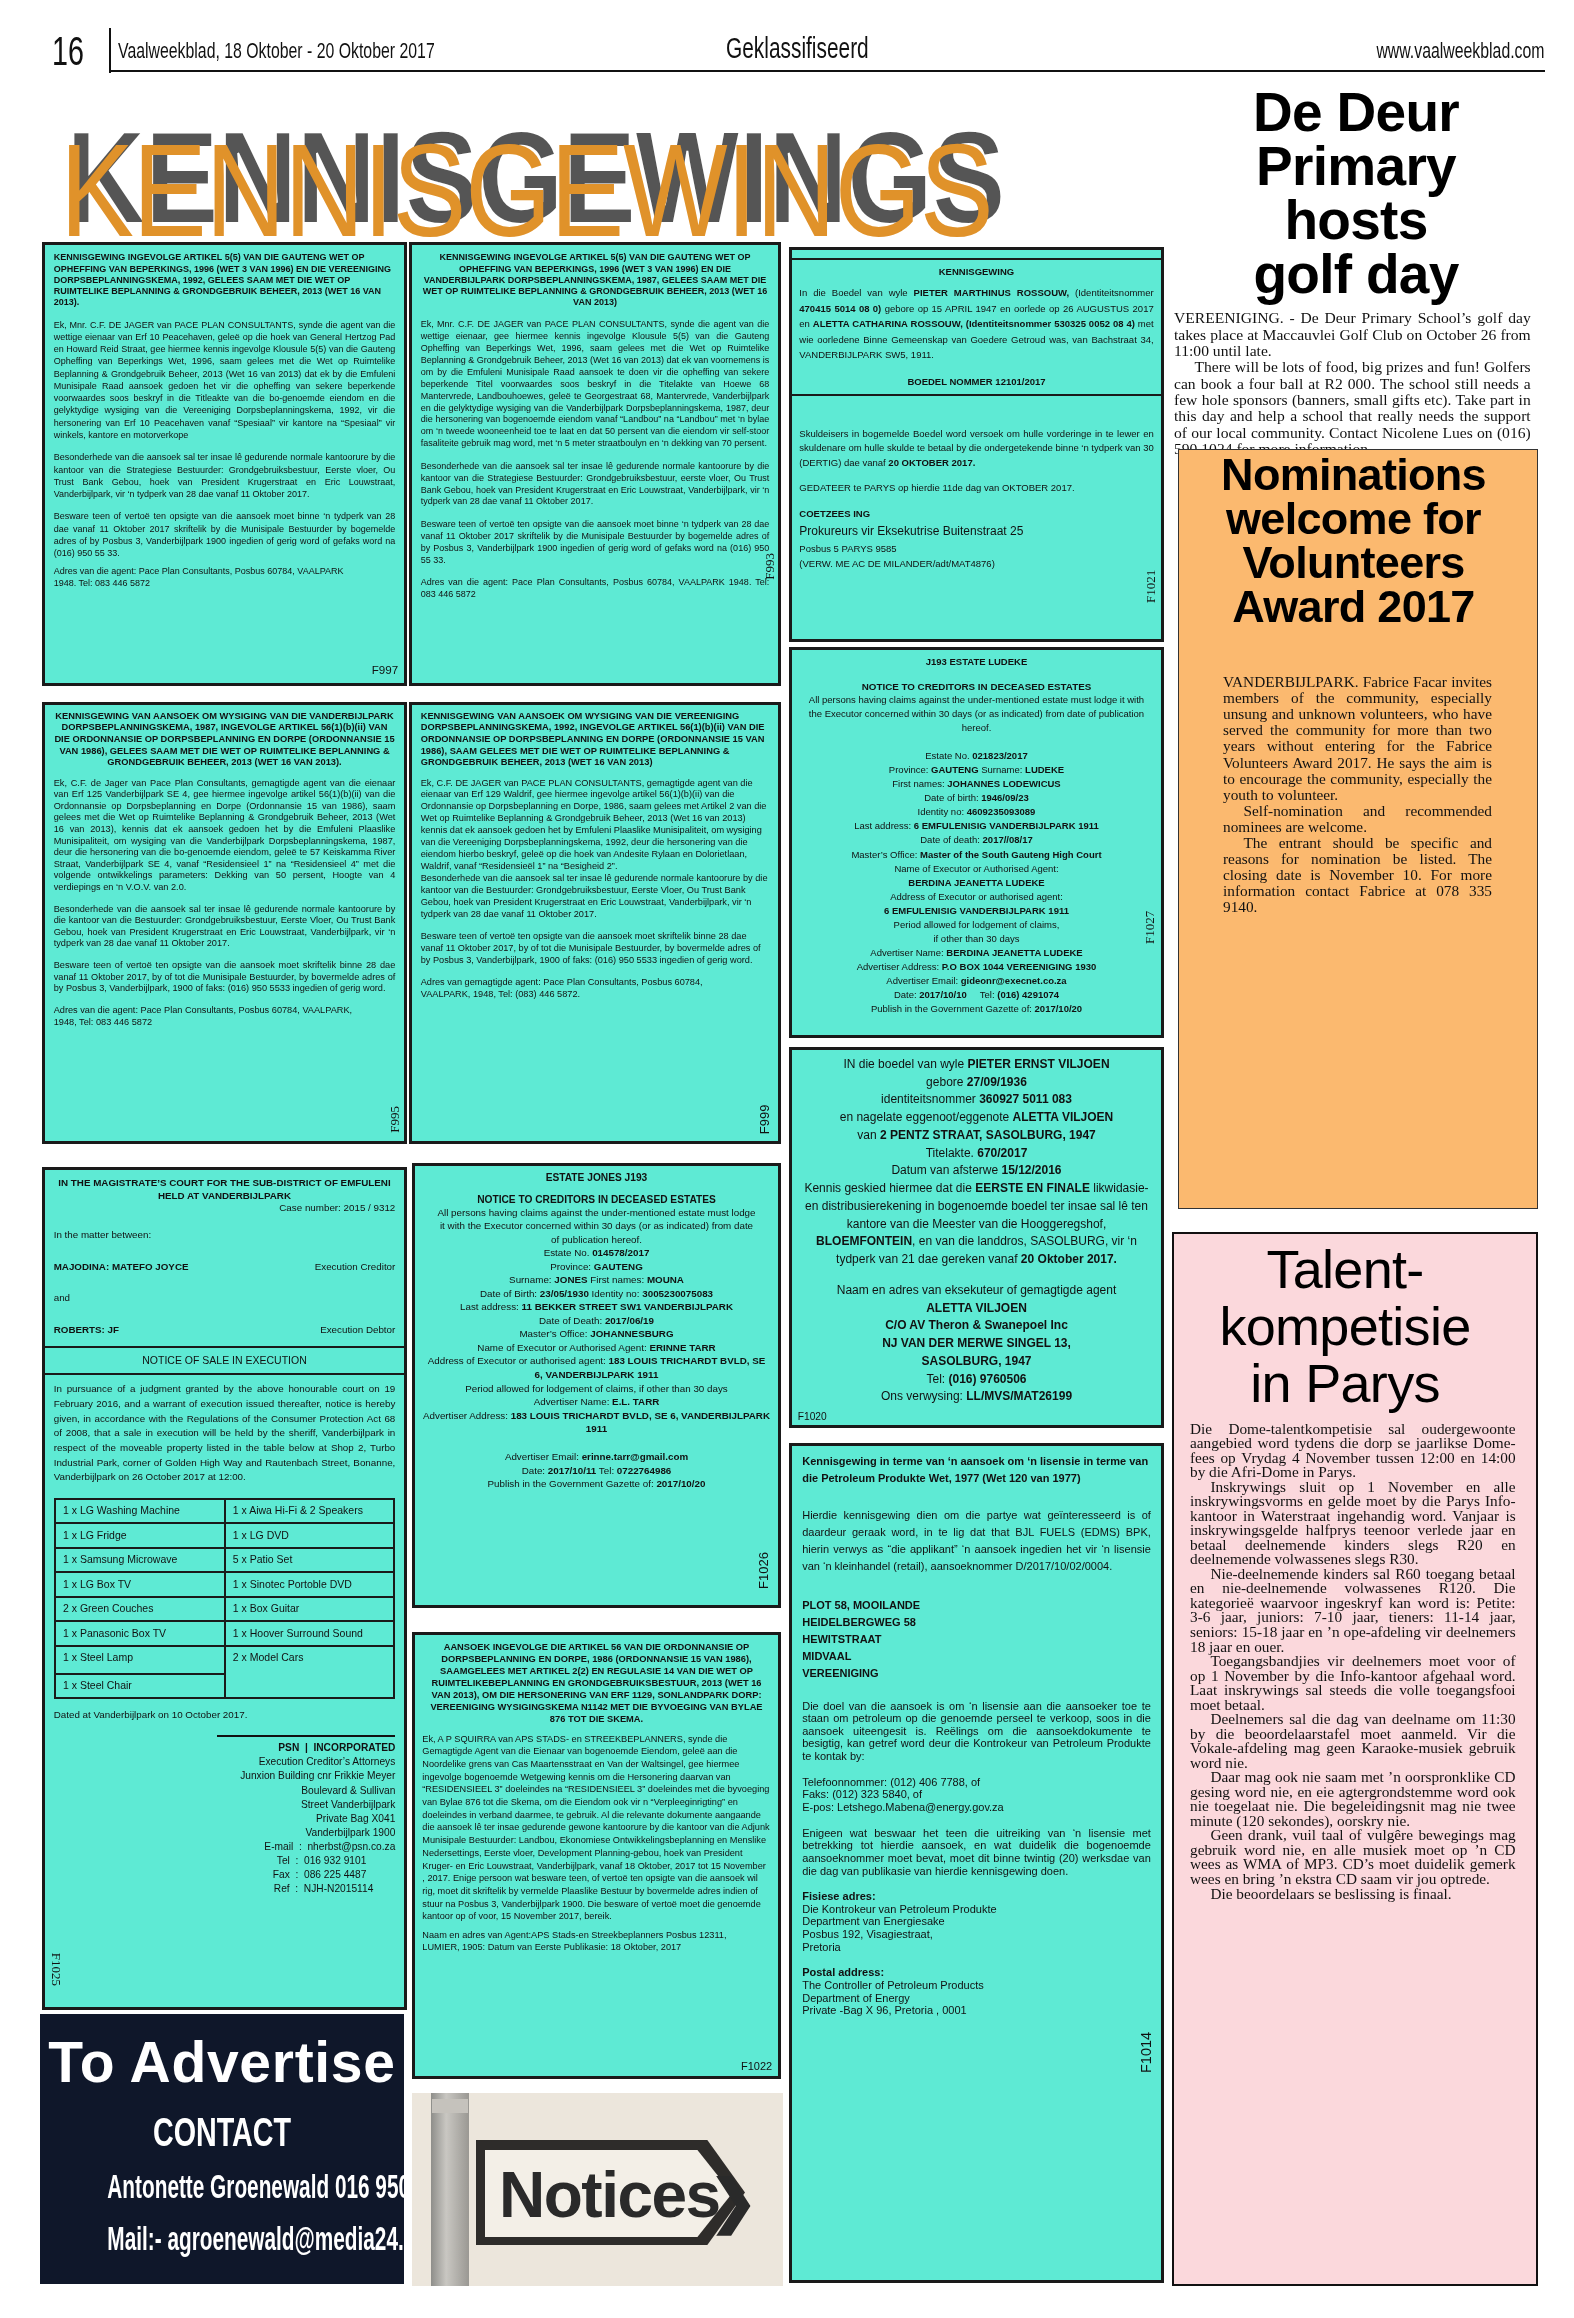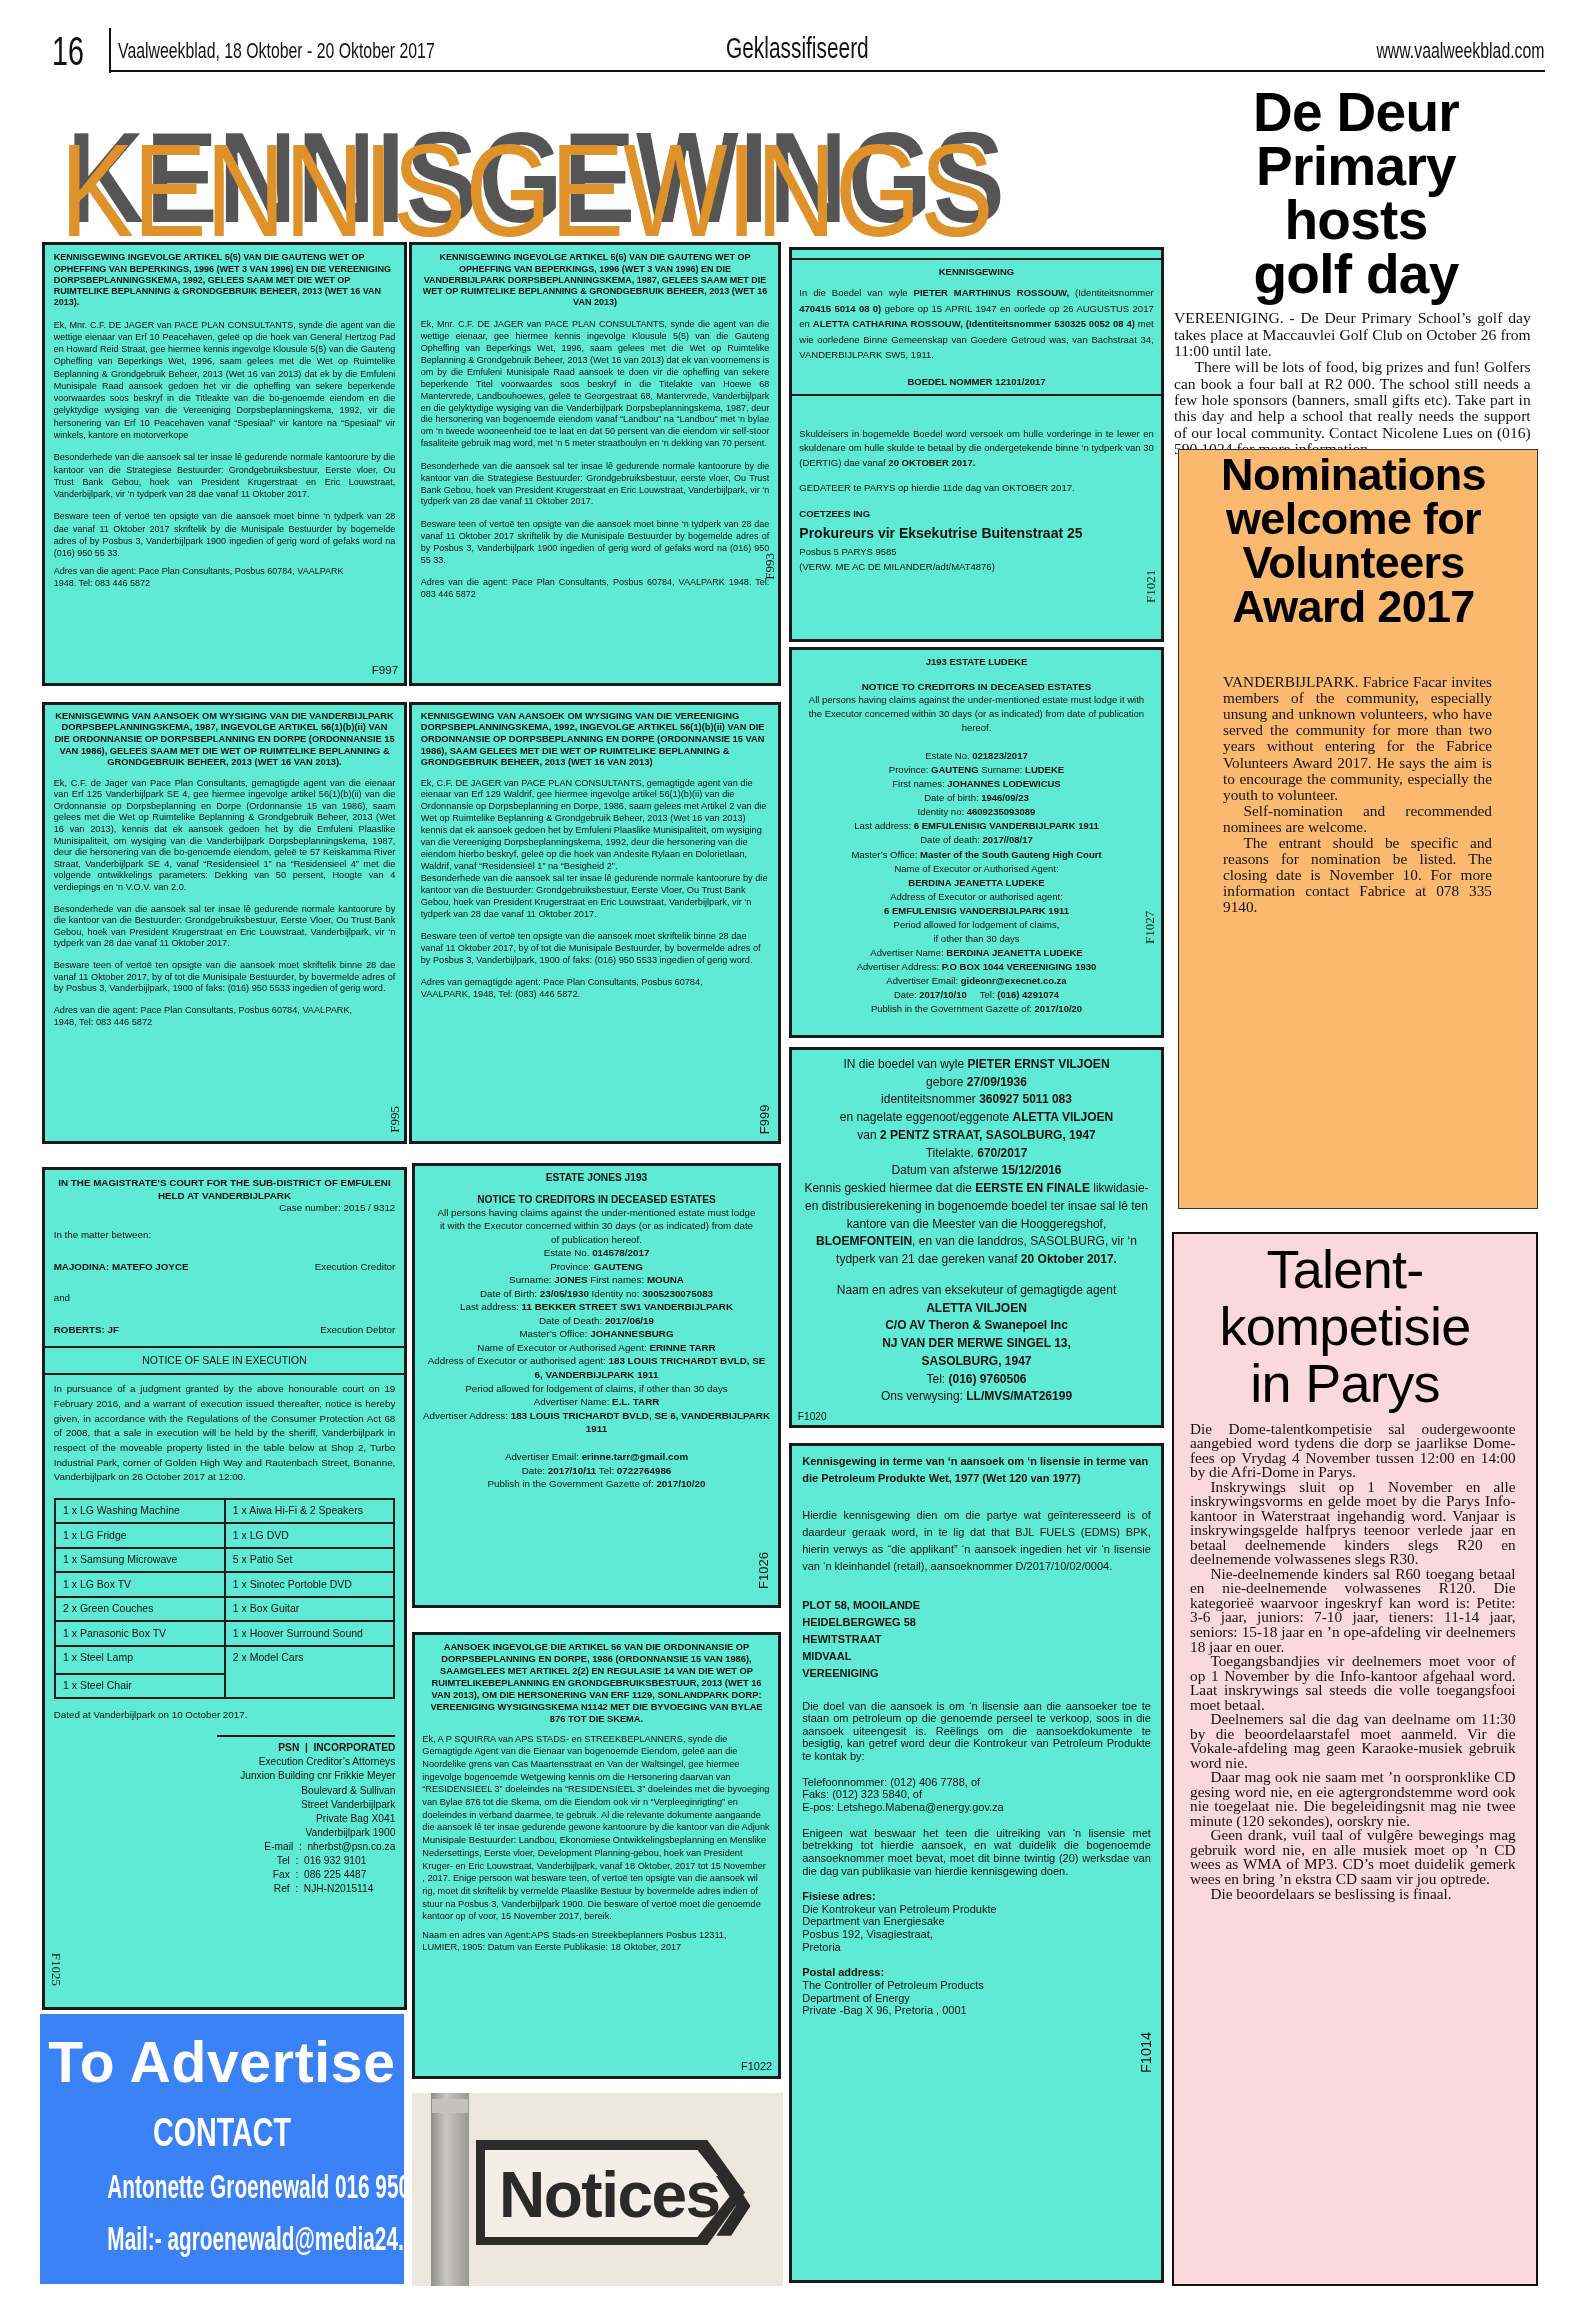--- a/index.html
+++ b/index.html
@@ -32,21 +32,21 @@
   .fcode { position: absolute; font-family: "Liberation Serif", serif; font-size: 13px; }
   .fcode.rot { transform: rotate(-90deg); transform-origin: center; }
 
   table.items { width: 100%; border-collapse: collapse; margin: 8.7px 0 10.2px; }
   table.items td { border: 2.2px solid #1a1a1a; padding: 4.4px 7.3px; font-size: 10.5px; width: 50%; vertical-align: top; height: 23px; }
 
   .sig { text-align: right; font-size: 10.2px; line-height: 1.38; }
   .sig-rule { margin-left: auto; width: 178px; border-top: 2.2px solid #111; margin-bottom: 4.4px; }
 
   
-  .ad-red { position: absolute; left: 40px; top: 2014px; width: 364px; height: 270px; background: #3b82f6; color: #fff; text-align: center; }
+  .ad-red { position: absolute; left: 40px; top: 2014px; width: 364px; height: 270px; background: #0f172a; color: #fff; text-align: center; }
   .ad-red .big { font-size: 57px; font-weight: bold; margin-top: 14.5px; letter-spacing: 0.7px; }
   .ad-red .contact { font-size: 41px; font-weight: bold; transform: scaleX(0.7); margin-top: 14.5px; }
   .ad-red .name { font-size: 33px; font-weight: bold; transform: scaleX(0.63); white-space: nowrap; margin-top: 11.6px; }
   .ad-red .mail { font-size: 33px; font-weight: bold; transform: scaleX(0.63); white-space: nowrap; margin-top: 14.5px; }
 
   
   .notices-img { position: absolute; left: 412px; top: 2093px; width: 371px; height: 193px; background: #ece6dc; overflow: hidden; }
   .pole { position: absolute; left: 19px; top: 0; width: 38px; height: 193px; background: linear-gradient(90deg, #8e8e8a, #c9c7c2 40%, #9a9893); }
   .pole-cap { position: absolute; left: 20.4px; top: 5.8px; width: 36px; height: 14.5px; background: #c5c2bc; }
   .sign-plate { position: absolute; left: 64px; top: 47px; width: 269px; height: 105px; background: #2e2c2a; clip-path: polygon(0 0, 86% 0, 100% 50%, 86% 100%, 0 100%); }
@@ -101,21 +101,21 @@
   <div style="height:10.2px; border-bottom:2.9px solid #1a1a1a;"></div>
   <div style="padding:5.8px 7.3px;">
     <h3 class="center" style="font-size:9.5px; margin-bottom:7.3px;">KENNISGEWING</h3>
     <p style="font-size:9.5px; line-height:1.64; margin-bottom:4.4px;"><span>In die Boedel van wyle </span><b>PIETER MARTHINUS ROSSOUW,</b><span> (Identiteitsnommer </span><b>470415 5014 08 0)</b><span> gebore op 15 APRIL 1947 en oorlede op 26 AUGUSTUS 2017 en </span><b>ALETTA CATHARINA ROSSOUW, (Identiteitsnommer 530325 0052 08 4)</b><span> met wie oorledene Binne Gemeenskap van Goedere Getroud was, van Bachstraat 34, VANDERBIJLPARK SW5, 1911.</span></p>
     <div class="center" style="font-weight:bold; font-size:9.5px; margin-top:13px;">BOEDEL  NOMMER 12101/2017</div>
   </div>
   <div style="border-top:2.9px solid #1a1a1a; padding:30.5px 7.3px 5.8px;">
     <p style="font-size:9.5px; line-height:1.55; margin-bottom:11.6px;"><span>Skuldeisers in bogemelde Boedel word versoek om hulle vorderinge in te lewer en skuldenare om hulle skulde te betaal by die ondergetekende binne ‘n tydperk van 30 (DERTIG) dae vanaf </span><b>20 OKTOBER 2017.</b></p>
     <p style="font-size:9.5px; margin-bottom:11.6px;">GEDATEER te PARYS op hierdie 11de dag van OKTOBER 2017.</p>
     <div style="font-size:9.5px; font-weight:bold; line-height:1.6;">COETZEES ING</div>
-    <div style="font-size:14px; line-height:1.6;font-weight:bold;">Prokureurs vir Eksekutrise Buitenstraat 25</div>
+    <div style="font-size:12px; line-height:1.6;">Prokureurs vir Eksekutrise Buitenstraat 25</div>
     <div style="font-size:9.5px; line-height:1.6;">Posbus 5 PARYS 9585</div>
     <div style="font-size:9.5px; line-height:1.6;">(VERW. ME AC DE MILANDER/adt/MAT4876)</div>
   </div>
   <div class="fcode rot" style="right:-7.3px; bottom:44px;">F1021</div>
 </div>
 
 <div class="box" style="left:789px; top:647px; width:375px; height:391px; padding:5.8px 7.3px;">
   <h3 class="center" style="font-size:9.5px; margin-bottom:13px;">J193 ESTATE LUDEKE</h3>
   <div class="center" style="font-weight:bold; font-size:9.8px;">NOTICE TO CREDITORS IN DECEASED ESTATES</div>
   <div class="center" style="font-size:9.5px; line-height:1.45; padding:0 7.3px; margin-bottom:14.5px;">All persons having claims against the under-mentioned estate must lodge it with the Executor concerned within 30 days (or as indicated) from date of publication hereof.</div>

